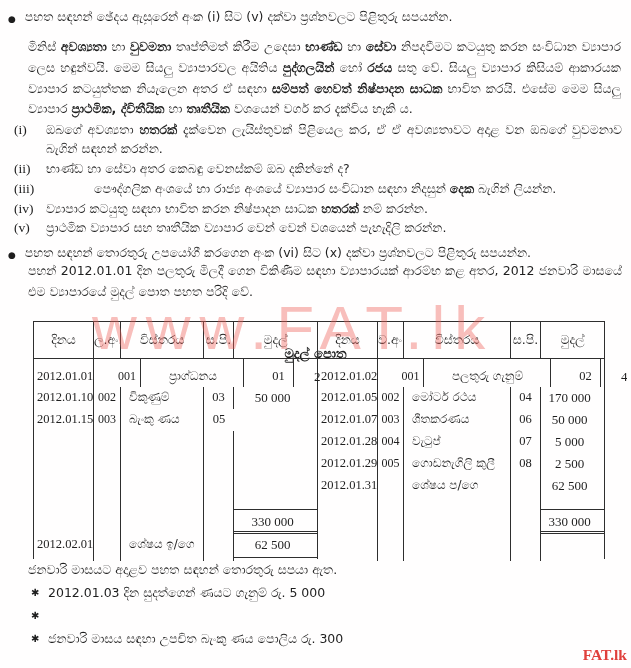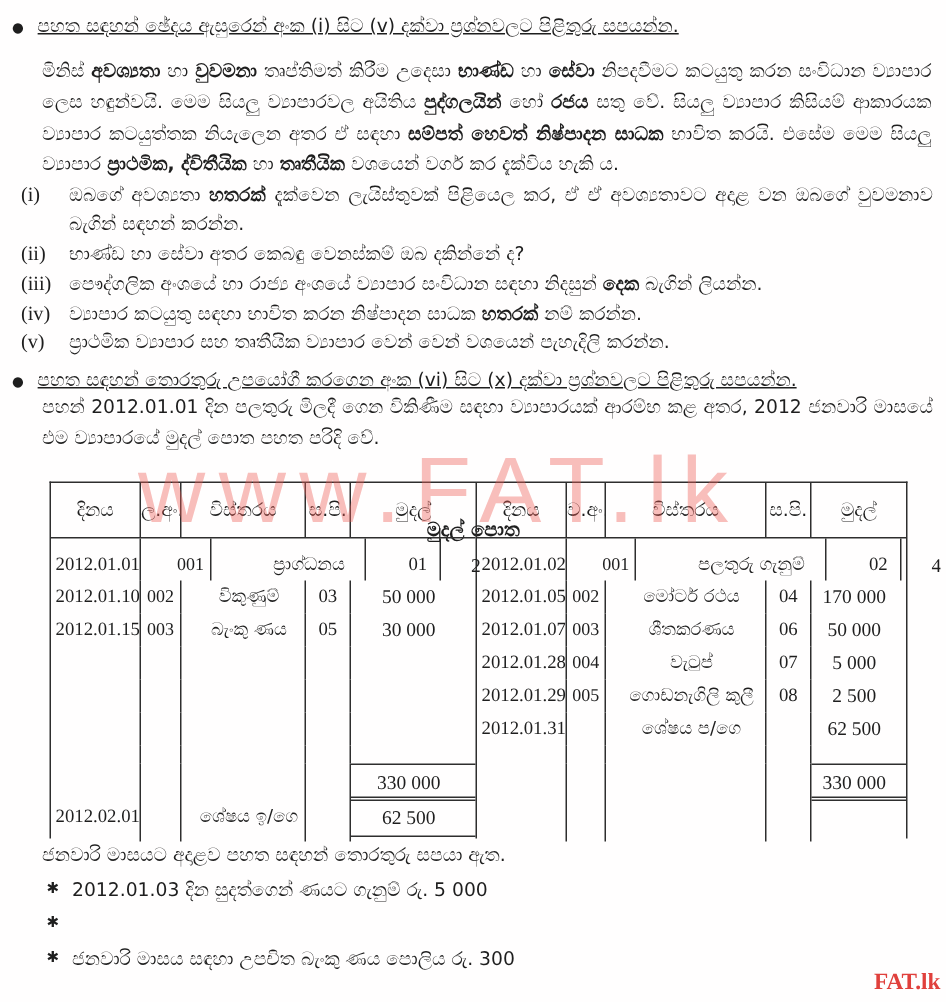--- a/index.html
+++ b/index.html
@@ -9,32 +9,32 @@
     --brand:#e0403c;
   }
   html,body{margin:0;padding:0;background:#fff;}
   .page{
     position:relative;width:631px;height:668px;background:#fffefe;overflow:hidden;
     font-family:"DejaVu Sans",sans-serif;color:var(--ink);
   }
   
   .brow{position:absolute;left:8px;width:615px;display:flex;align-items:flex-start;font-size:12.5px;line-height:17px;overflow:hidden;height:20px;}
   .dot{font-size:9px;flex:none;margin:3px 9px 0 0;}
-  .btext{flex:1;white-space:nowrap;overflow:hidden;text-decoration:underline;}
+  .btext{flex:1;white-space:nowrap;overflow:hidden;}
   
   .para{position:absolute;left:28px;top:37px;width:593px;height:84px;overflow:hidden;
         font-size:12.5px;line-height:20.8px;text-align:justify;}
   .b{font-weight:bold;}
   
   .q{position:absolute;left:14px;width:608px;display:flex;font-size:12.5px;line-height:18.5px;overflow:hidden;}
   .q .qnum{flex:none;width:32px;font-family:"Liberation Serif",serif;font-size:13.5px;}
   .q .qbody{flex:1;text-align:justify;}
   .q1{top:121px;height:37px;}
   .q2{top:160px;height:20px;}
-  .q3{top:180px;height:20px;}
+  .q3{top:180px;height:20px;gap:48px;}
   .q4{top:200px;height:20px;}
   .q5{top:219px;height:20px;}
   
   .intro2{position:absolute;left:28px;top:261px;width:594px;height:42px;overflow:hidden;
           font-size:12.5px;line-height:20.8px;text-align:justify;}
   
   .cb-title{position:absolute;left:0;top:302px;width:631px;text-align:center;
             font-weight:bold;font-size:13px;margin-top:44px;}
   .cashbook{position:absolute;left:33px;top:321px;width:570px;height:237px;
             border:1.2px solid var(--ln);border-bottom:none;display:flex;box-sizing:content-box;}
@@ -49,21 +49,21 @@
   .r.gap-top .c{padding-top:10px;}
   .r.spacer{height:12px;}
   .r.total{height:25px;}
   .r.balance,.r.tail{height:24px;}
   .r.pad{height:2px;}
   .c{border-right:1px solid var(--ln);box-sizing:border-box;overflow:hidden;
      white-space:nowrap;padding-top:3px;font-size:12px;}
   .c:last-child{border-right:none;}
   .c.date{font-family:"Liberation Serif",serif;font-size:12.5px;padding-left:3px;}
   .c.ref{font-family:"Liberation Serif",serif;font-size:12px;text-align:center;}
-  .c.desc{padding-left:8px;text-align:center;}
+  .c.desc{padding-left:8px;}
   .c.fol{font-family:"Liberation Serif",serif;font-size:12.5px;text-align:center;}
   .c.amt{font-family:"Liberation Serif",serif;font-size:13px;text-align:center;padding-right:6px;}
   .r.hd .c{font-family:"DejaVu Sans",sans-serif;font-size:12.5px;text-align:center;padding:10px 0 0 0;}
   .r.total .c.amt{border-top:1.2px solid var(--ln);border-bottom:3.5px double var(--ln);padding-top:4px;}
   .r.balance .c.amt{border-bottom:1.2px solid var(--ln);}
   
   .nheading{position:absolute;left:28px;top:562px;width:590px;height:19px;overflow:hidden;font-size:12.5px;}
   .nitem{position:absolute;left:31px;width:590px;height:19px;overflow:hidden;display:flex;font-size:12.5px;}
   .nitem .nb{flex:none;width:17px;font-size:10px;padding-top:2px;}
   .n1{top:585px;} .n2{top:608px;} .n3{top:631px;}
@@ -137,21 +137,20 @@
             <div class="c ref">002</div>
             <div class="c desc">විකුණුම්</div>
             <div class="c fol">03</div>
             <div class="c amt">50 000</div>
           </div>
           <div class="r ">
             <div class="c date">2012.01.15</div>
             <div class="c ref">003</div>
             <div class="c desc">බැංකු ණය</div>
             <div class="c fol">05</div>
-            <div class="c amt">30 000</div>
           </div>
           <div class="r ">
             <div class="c date"></div>
             <div class="c ref"></div>
             <div class="c desc"></div>
             <div class="c fol"></div>
             <div class="c amt"></div>
           </div>
           <div class="r ">
             <div class="c date"></div>

